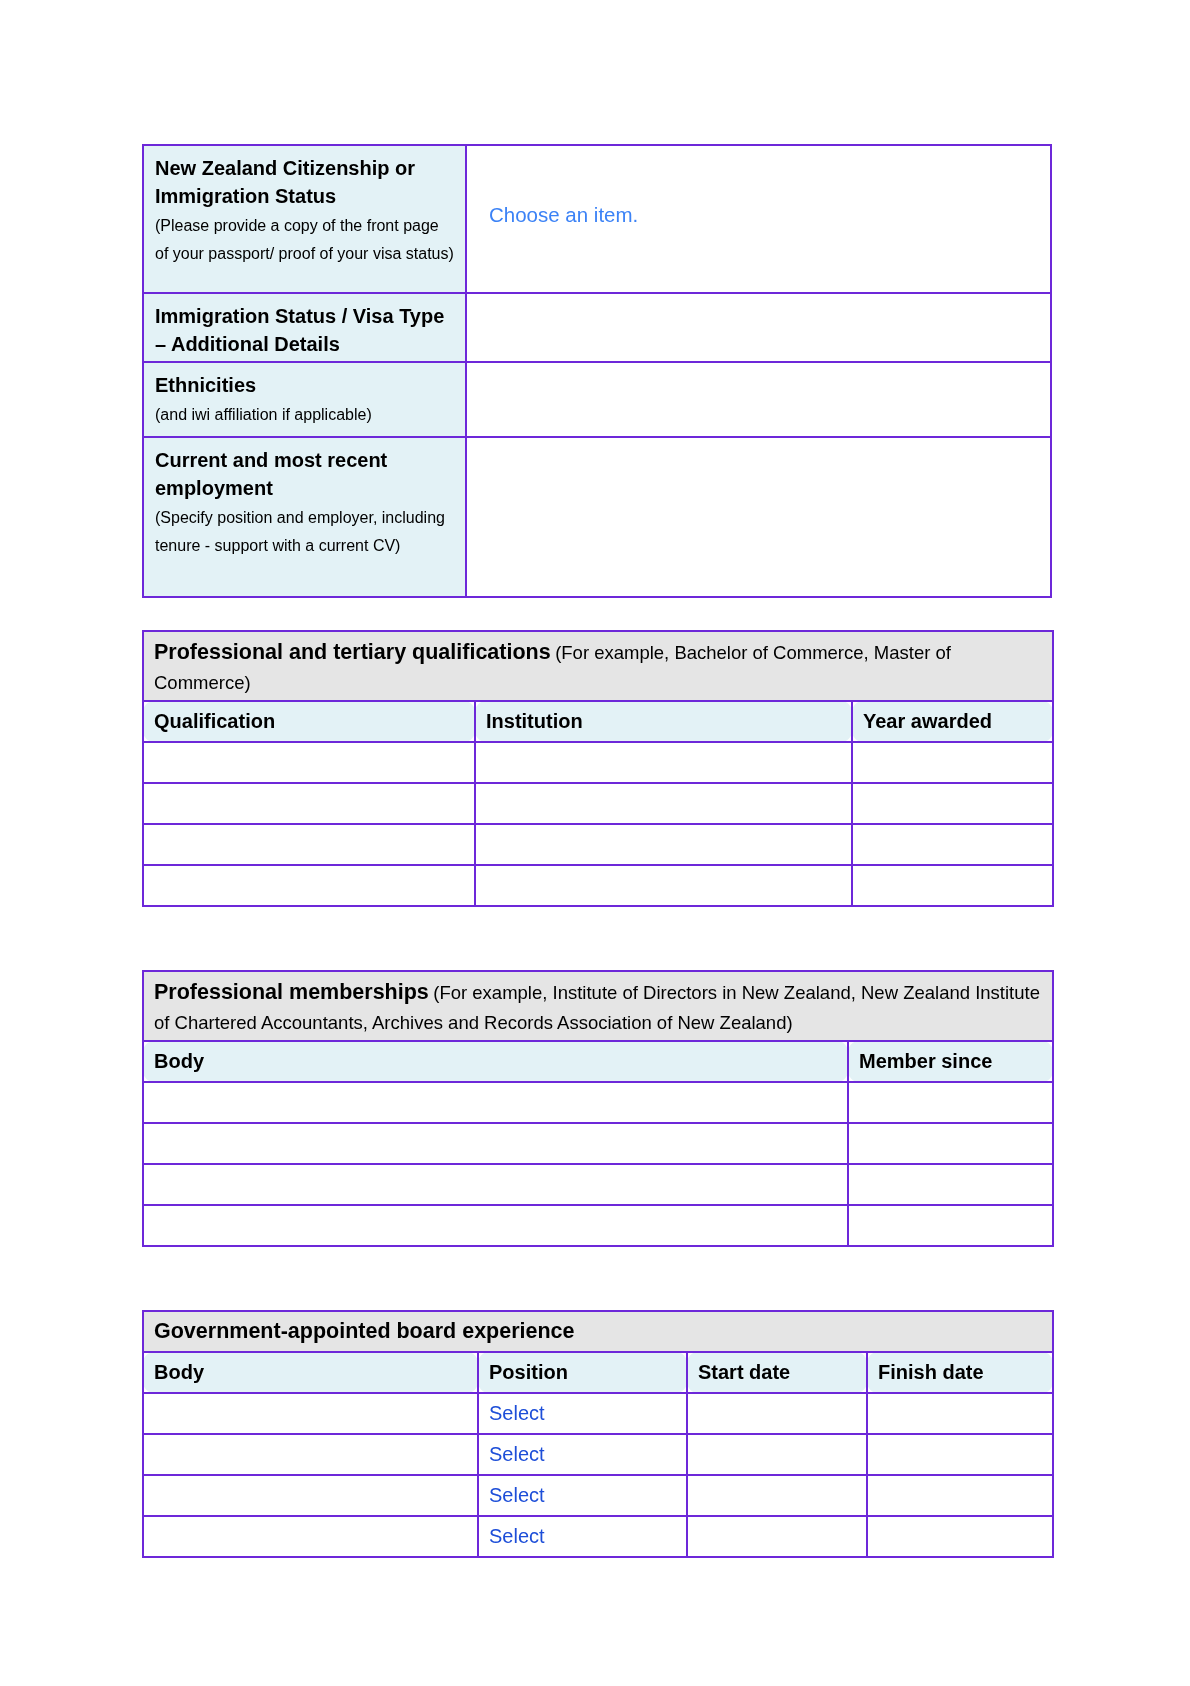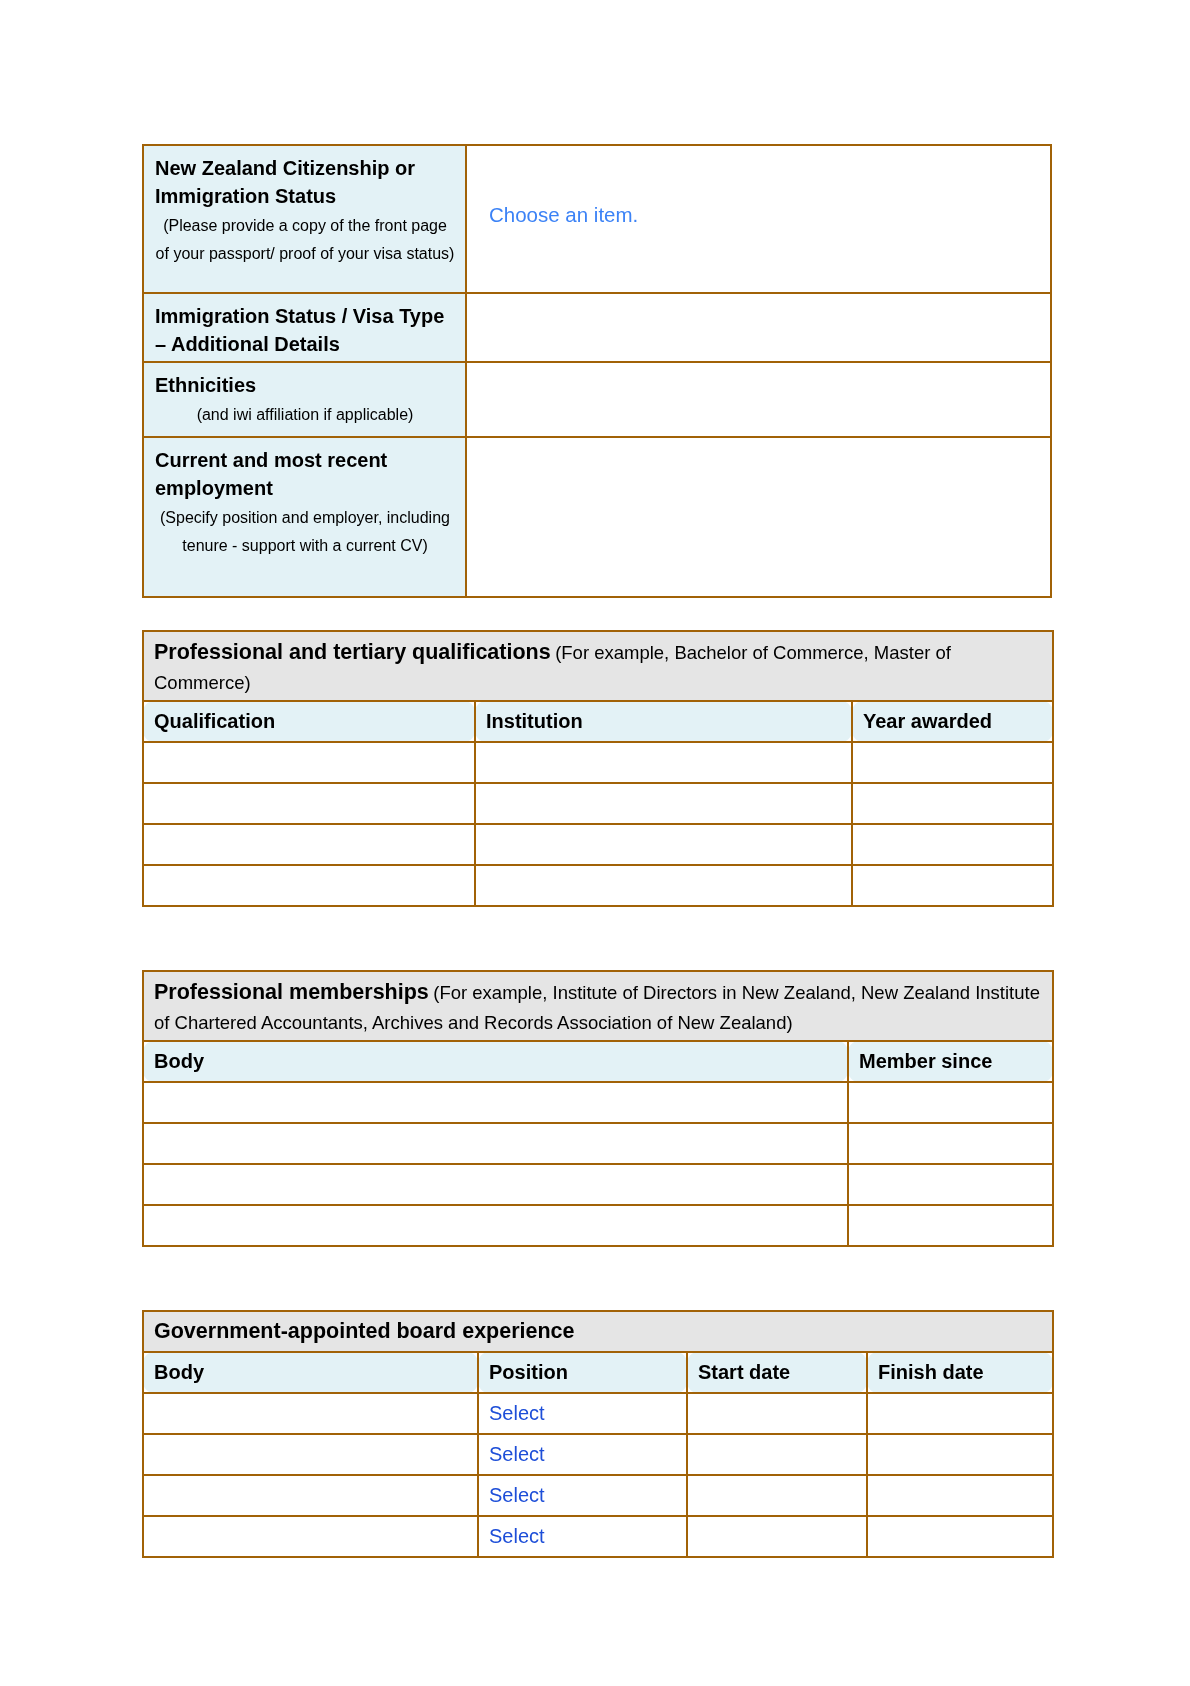--- a/index.html
+++ b/index.html
@@ -5,27 +5,27 @@
   html, body { margin: 0; padding: 0; background: #ffffff; }
   body {
     width: 1190px; height: 1686px; position: relative; overflow: hidden;
     font-family: "Liberation Sans", sans-serif; color: #000;
   }
   table.form {
     position: absolute; left: 142px; width: 910px;
     border-collapse: collapse; table-layout: fixed;
   }
   table.form td {
-    border: 2px solid #a16207; padding: 0 10px; vertical-align: top;
+    border: 2px solid #6d28d9; padding: 0 10px; vertical-align: top;
     box-sizing: border-box;
   }
   .label-cell { background: #e3f2f6; }
   .val-cell { background: #fff; }
   .label-title { font-weight: bold; font-size: 20px; line-height: 28px; }
-  .label-note { font-size: 16px; line-height: 28px; margin-top: 2px; text-align: center; }
+  .label-note { font-size: 16px; line-height: 28px; margin-top: 2px; }
   .placeholder { color: #3b82f6; font-size: 20.5px; }
   .section-head { background: #e5e5e5; }
   .col-head { background: #e3f2f6; font-weight: bold; font-size: 20px; }
   .sec-title { font-weight: bold; font-size: 21.5px; }
   .sec-sub { font-size: 18.5px; }
   .sec-wrap { line-height: 29px; padding-top: 6px !important; padding-bottom: 2px !important; }
   .col-head td, td.col-head { vertical-align: middle; }
   tr.row td { height: 41px; }
   tr.headrow td { height: 41px; vertical-align: middle; border-radius: 11px; }
   .select-ph { color: #1d4ed8; font-size: 20px; vertical-align: middle !important; }

